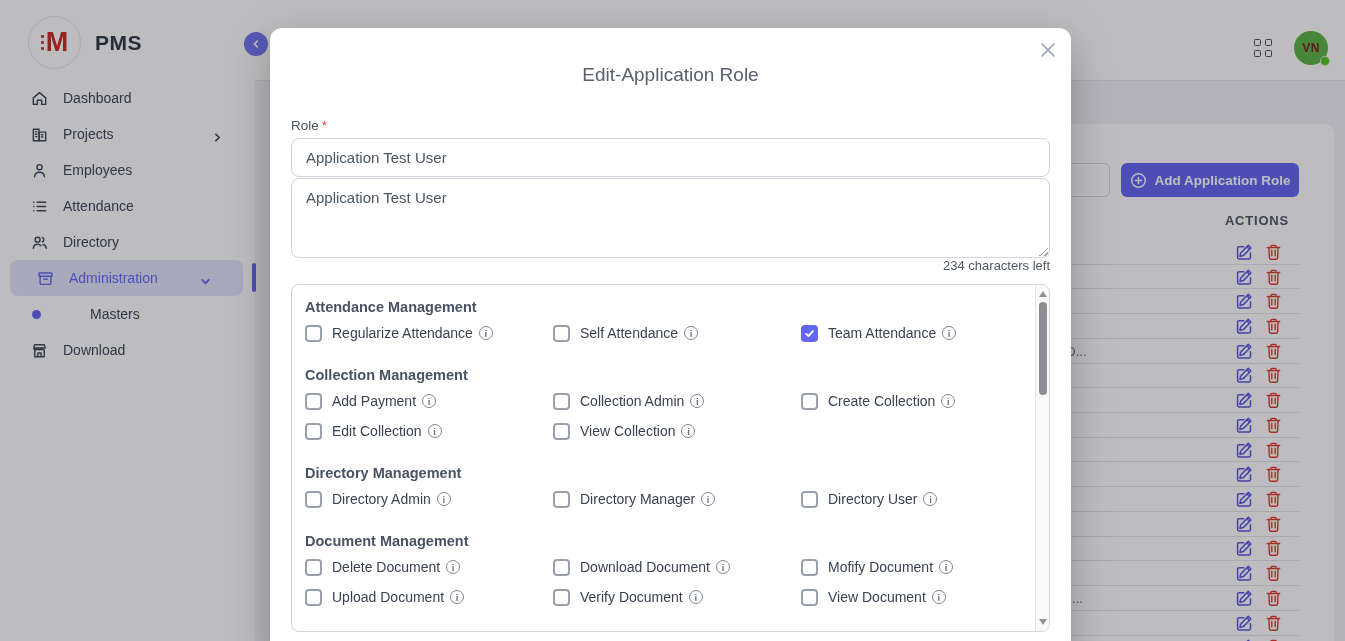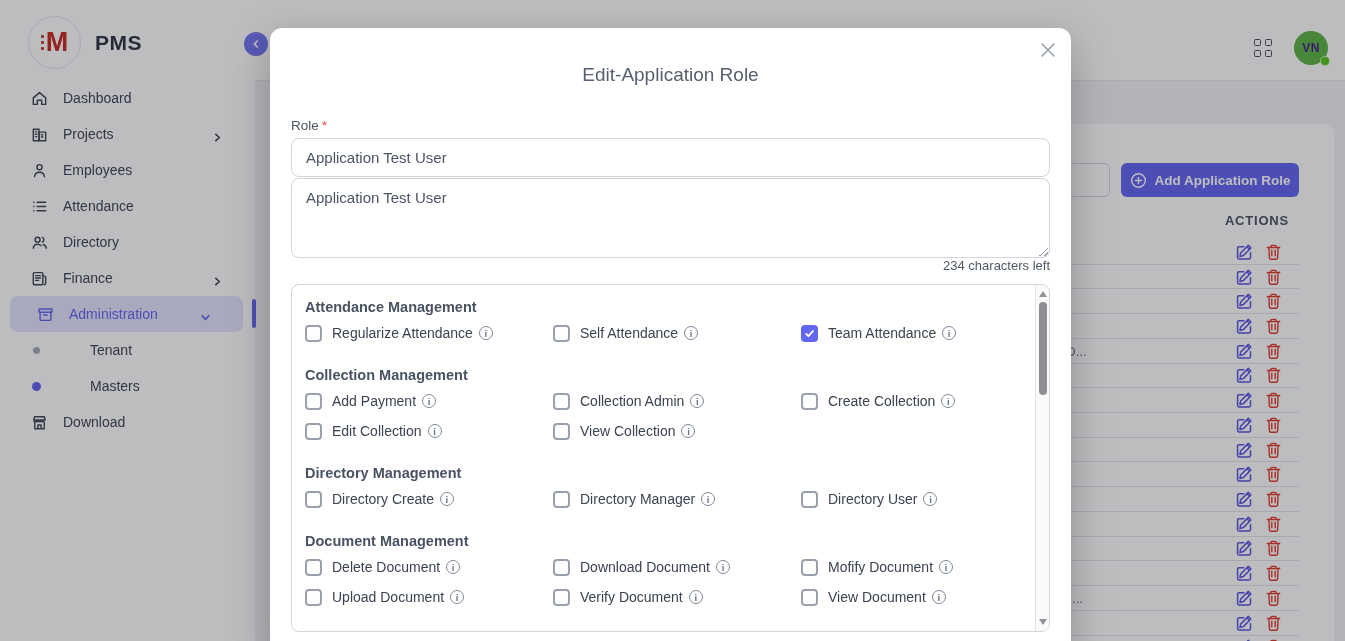--- a/index.html
+++ b/index.html
@@ -32,21 +32,21 @@
   .sub-item.active .dot { width:9px; height:9px; left:32px; background:#6366f1; }
   .sub-item .lbl { font-size:14px; color:#3d4554; }
 
   
   .topbar { position:absolute; left:255px; top:0; width:1090px; height:81px; background:#ffffff;
             border-bottom:1px solid #e6e6ea; z-index:1; }
   .grid-icon { position:absolute; right:73px; top:39px; width:18px; height:18px; display:grid;
                grid-template-columns:7px 7px; grid-template-rows:7px 7px; gap:4px; cursor:pointer; }
   .grid-icon i { border:1.8px solid #4b505b; border-radius:1.5px; }
   .avatar { position:absolute; right:17px; top:31px; width:34px; height:34px; border-radius:50%;
-            background:#5eb544; color:#4c1d95; font-size:12px; font-weight:700; letter-spacing:.5px;
+            background:#5eb544; color:#7f1d1d; font-size:12px; font-weight:700; letter-spacing:.5px;
             display:flex; align-items:center; justify-content:center; cursor:pointer; }
   .status-dot { position:absolute; right:-2px; bottom:-1px; width:10px; height:10px; border-radius:50%;
                 background:#52c41a; border:1px solid rgba(255,255,255,.7); }
   .collapse-btn { position:absolute; left:244px; top:32px; width:24px; height:24px; border:none; border-radius:50%;
                   background:#7477f0; z-index:3; cursor:pointer; display:flex; align-items:center; justify-content:center; }
   .collapse-btn svg { width:10px; height:10px; fill:none; stroke:#fff; stroke-width:2; stroke-linecap:round; stroke-linejoin:round; }
 
   .content-card { position:absolute; left:285px; top:124px; width:1049px; height:540px; background:#ffffff;
                   border-radius:10px; z-index:1; }
   .search-box { position:absolute; left:695px; top:39px; width:130px; height:34px; background:#fff;
@@ -152,44 +152,30 @@
             </svg></span>
           <span class="lbl">Attendance</span>
         </div>
         <div class="side-item">
           <span class="nav-ic"><svg viewBox="0 0 20 20">
               <circle cx="8" cy="7" r="2.6"></circle>
               <path d="M3.5 16c.3-2.7 2-4.2 4.5-4.2 1.5 0 2.7.5 3.5 1.5M13 4.7a2.6 2.6 0 0 1 0 4.8M13.8 12.1c2 .4 3.1 1.8 3.4 3.9"></path>
             </svg></span>
           <span class="lbl">Directory</span>
         </div>
-        <div class="side-item">
-          <span class="nav-ic"><svg viewBox="0 0 20 20">
-              <rect x="3.5" y="3.8" width="10" height="12.7" rx="1"></rect>
-              <path d="M6 7h5M6 9.5h5M6 12h3M13.5 7.5h1.5a1.5 1.5 0 0 1 1.5 1.5v6a1.5 1.5 0 0 1-1.5 1.5"></path>
-            </svg></span>
-          <span class="lbl">Finance</span>
-          <span class="chev"><svg viewBox="0 0 12 12">
-              <path d="M4.2 2.5 8 6l-3.8 3.5" stroke-width="1.8"></path>
-            </svg></span>
-        </div>
         <div class="side-item active">
           <span class="nav-ic"><svg viewBox="0 0 20 20">
               <rect x="3.2" y="4.3" width="13.6" height="3.4" rx=".7"></rect>
               <path d="M4.3 7.7v7.3a1.2 1.2 0 0 0 1.2 1.2h9a1.2 1.2 0 0 0 1.2-1.2V7.7M8.2 10.6h3.6"></path>
             </svg></span>
           <span class="lbl">Administration</span>
           <span class="chev"><svg viewBox="0 0 12 12">
               <path d="M2.5 4.2 6 8l3.5-3.8" stroke-width="1.8"></path>
             </svg></span>
           <span class="active-bar"></span>
-        </div>
-        <div class="sub-item">
-          <span class="dot"></span>
-          <span class="lbl">Tenant</span>
         </div>
         <div class="sub-item active">
           <span class="dot"></span>
           <span class="lbl">Masters</span>
         </div>
         <div class="side-item">
           <span class="nav-ic"><svg viewBox="0 0 20 20">
               <path d="M4 7.3 4.9 4h10.2l.9 3.3M4 7.3h12M4 7.3c0 1 .9 1.9 2 1.9s2-.9 2-1.9c0 1 .9 1.9 2 1.9s2-.9 2-1.9c0 1 .9 1.9 2 1.9M5 9.4v7.1h10V9.4M8.3 16.5v-3.9h3.4v3.9"></path>
             </svg></span>
           <span class="lbl">Download</span>
@@ -486,21 +472,21 @@
             <label class="perm">
               <span class="cb"></span>
               <span class="plabel">View Collection</span>
               <span class="info">i</span>
             </label>
           </div>
           <div class="perm-head">Directory Management</div>
           <div class="perm-grid">
             <label class="perm">
               <span class="cb"></span>
-              <span class="plabel">Directory Create</span>
+              <span class="plabel">Directory Admin</span>
               <span class="info">i</span>
             </label>
             <label class="perm">
               <span class="cb"></span>
               <span class="plabel">Directory Manager</span>
               <span class="info">i</span>
             </label>
             <label class="perm">
               <span class="cb"></span>
               <span class="plabel">Directory User</span>

